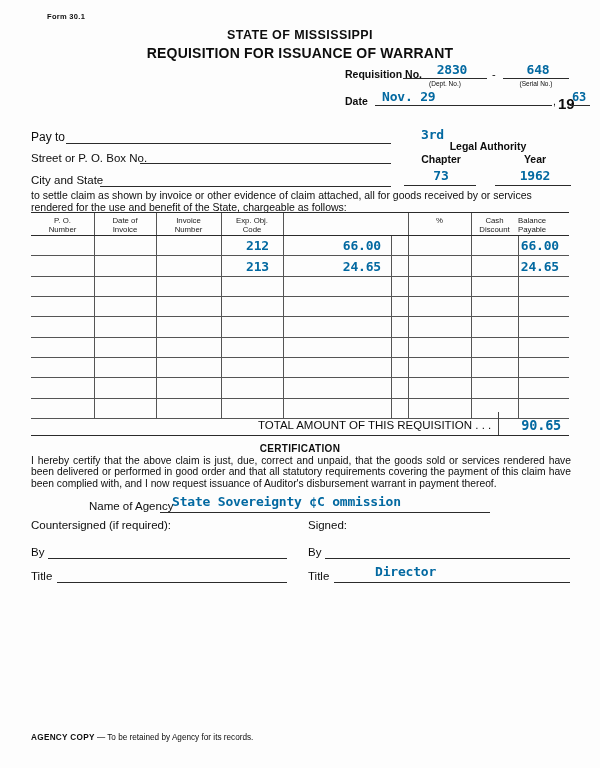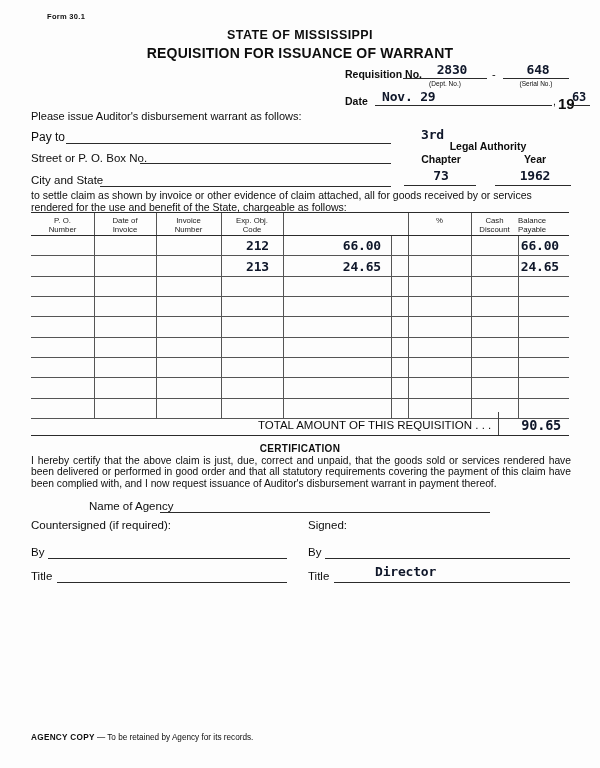--- a/index.html
+++ b/index.html
@@ -19,21 +19,21 @@
     position: absolute;
     inset: 0;
     background: #fdfdfd;
   }
   
   .abs { position: absolute; }
   .ctr { text-align: center; }
   .tw {               
     font-family: "DejaVu Sans Mono", monospace;
     font-weight: bold;
-    color: #0f172a;
+    color: #0369a1;
     letter-spacing: -0.2px;
   }
   .rule {             
     border-bottom: 1.1px solid #2b2b2b;
   }
 
   
   #form-no {
     left: 31px; top: 12px;
     font-size: 7.5px; font-weight: bold; letter-spacing: .3px; padding-left: 16px;
@@ -145,21 +145,20 @@
 </style>
 </head>
 <body>
 
 <div class="page">
 
   <div class="abs" id="form-no">Form 30.1</div>
   <div class="abs ctr" id="title-1">STATE OF MISSISSIPPI</div>
   <div class="abs ctr" id="title-2">REQUISITION FOR ISSUANCE OF WARRANT</div>
 
-  <div class="abs" id="please">Please issue Auditor's disbursement warrant as follows:</div>
 
   <div class="abs" id="req-label">Requisition No.</div>
   <div class="abs tw ctr" id="req-dept-val">2830</div>
   <div class="abs rule" id="req-dept-rule"></div>
   <div class="abs" id="req-dash">-</div>
   <div class="abs tw ctr" id="req-ser-val">648</div>
   <div class="abs rule" id="req-ser-rule"></div>
   <div class="abs ctr" id="req-dept-cap">(Dept. No.)</div>
   <div class="abs ctr" id="req-ser-cap">(Serial No.)</div>
 
@@ -247,20 +246,21 @@
 
   <div class="abs" id="total-vline"></div>
   <div class="abs" id="total-label">TOTAL AMOUNT OF THIS REQUISITION . . .</div>
   <div class="abs tw" id="total-val">90.65</div>
   <div class="abs" id="total-rule"></div>
 
   <div class="abs ctr" id="cert-title">CERTIFICATION</div>
   <div class="abs" id="cert-body">I hereby certify that the above claim is just, due, correct and unpaid, that the goods sold or services rendered have been delivered or performed in good order and that all statutory requirements covering the payment of this claim have been complied with, and I now request issuance of Auditor's disbursement warrant in payment thereof.</div>
 
   <div class="abs" id="agency-label">Name of Agency</div>
+  <div class="abs tw" id="agency-val">State Sovereignty ¢C ommission</div>
   <div class="abs rule" id="agency-rule"></div>
 
   <div class="abs" id="counter-label">Countersigned (if required):</div>
   <div class="abs" id="signed-label">Signed:</div>
 
   <div class="abs" id="by1-label">By</div>
   <div class="abs rule" id="by1-rule"></div>
   <div class="abs" id="by2-label">By</div>
   <div class="abs rule" id="by2-rule"></div>
 

